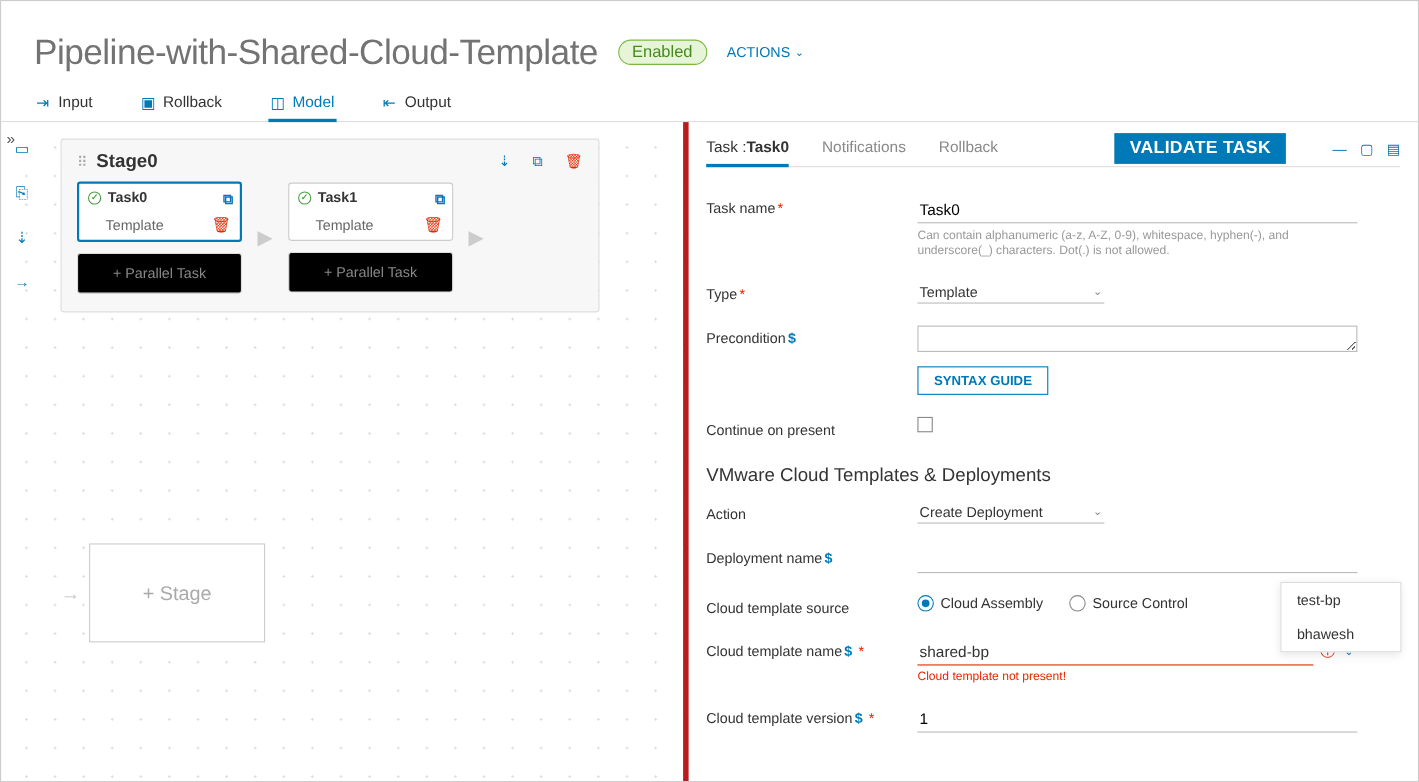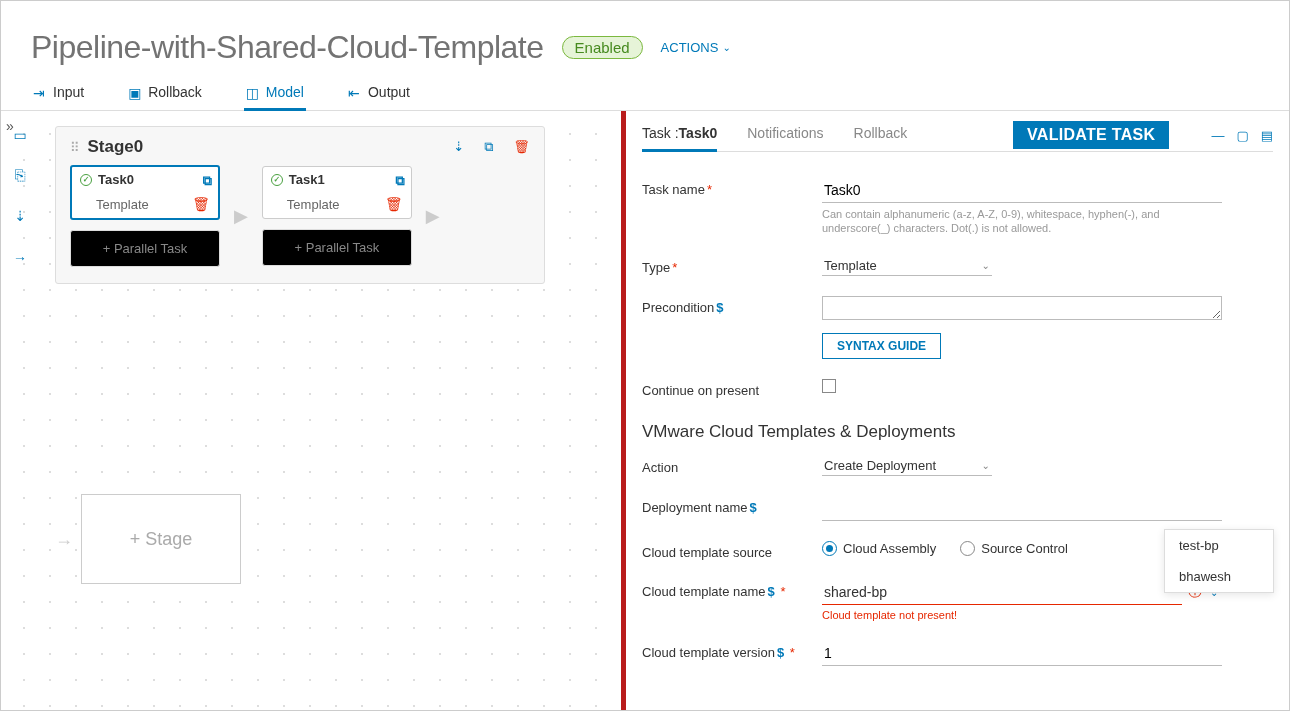--- a/index.html
+++ b/index.html
@@ -50,21 +50,21 @@
   .panel { flex:1; border-left:5px solid #b91c1c; display:flex; flex-direction:column; overflow:auto; }
   .panel-head { display:flex; align-items:center; padding: 8px 16px 0; gap: 30px; position:relative;}
   .panel-tab { padding: 6px 0 10px; color:#888; cursor:pointer; font-size:14px; position:relative;}
   .panel-tab.active { color:#333; }
   .panel-tab.active::after { content:''; position:absolute; left:0; right:0; bottom:-1px; height:3px; background:#0079b8;}
   .validate-btn { margin-left:auto; background:#0079b8; color:#fff; border:none; padding:5px 14px; font-size:16px; font-weight:700; letter-spacing:.3px; cursor:pointer;text-align:center;}
   .window-icons { display:flex; gap:12px; color:#0079b8; margin-left:12px;}
   .panel-divider { height:1px; background:#ddd; margin: 0 16px 0 16px;}
   
   .panel-body { padding: 16px; }
-  .form-row { display:flex; align-items:flex-start; padding: 10px 0; gap:0;}
+  .form-row { display:flex; align-items:flex-start; padding: 10px 0; gap:12px;}
   .form-label { width: 180px; font-size:13px; color:#333; padding-top:4px;}
   .form-label .req { color:#e62700; margin-left:2px;}
   .form-label .dollar { color:#0079b8; font-weight:600; margin-left:2px; cursor:pointer;}
   .form-field { flex:1; }
   input.text-input { width: 100%; max-width: 400px; border:none; border-bottom:1px solid #bbb; padding:4px 2px; font-size:14px; outline:none; background:transparent;}
   input.text-input.err { border-bottom-color:#e62700; color:#333;}
   .hint { font-size:11px; color:#999; margin-top:4px; max-width:400px; line-height:1.3;}
   .select-wrap { display:inline-flex; align-items:center; border-bottom:1px solid #bbb; padding:2px 2px; min-width:170px; justify-content:space-between; cursor:pointer;}
   .select-wrap .chev { color:#888; font-size:10px;}
   textarea.ta { width: 400px; height: 24px; border:1px solid #bbb; resize: both; font-size:13px; padding:2px 4px; outline:none;}

